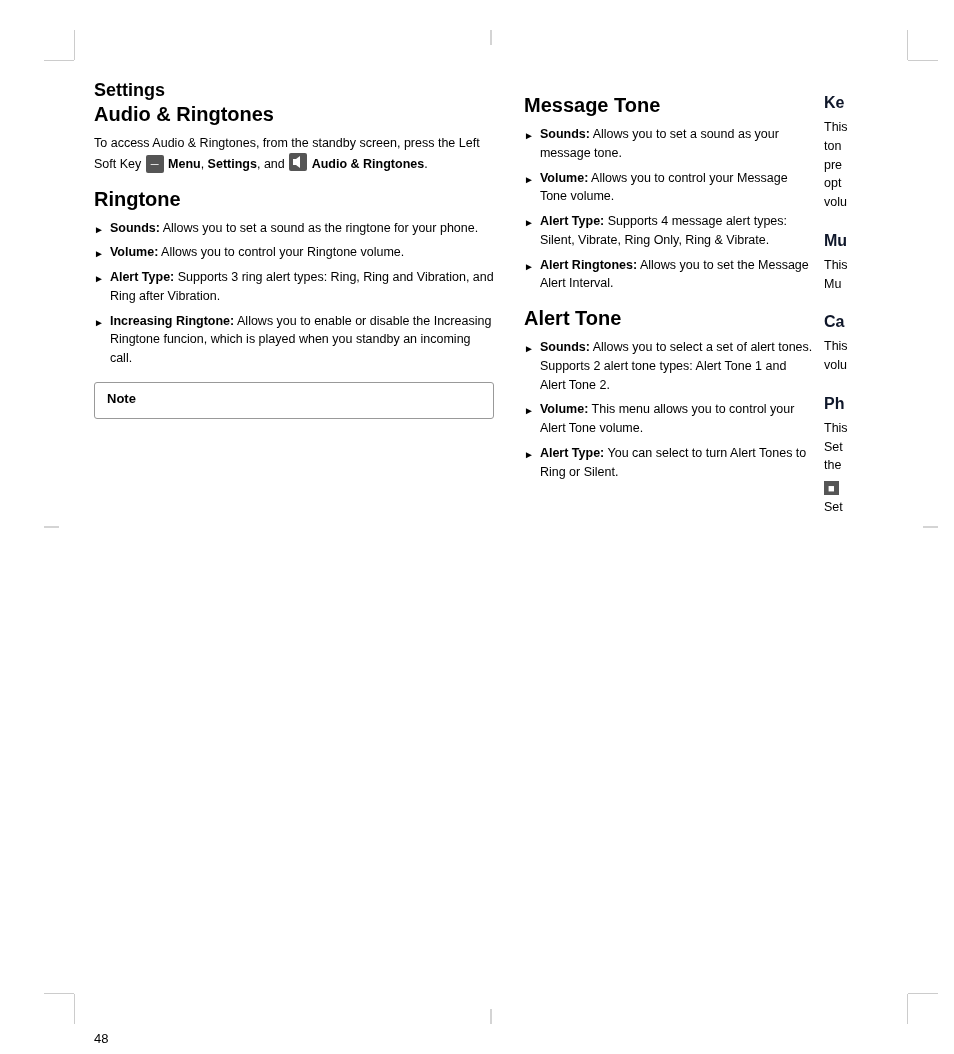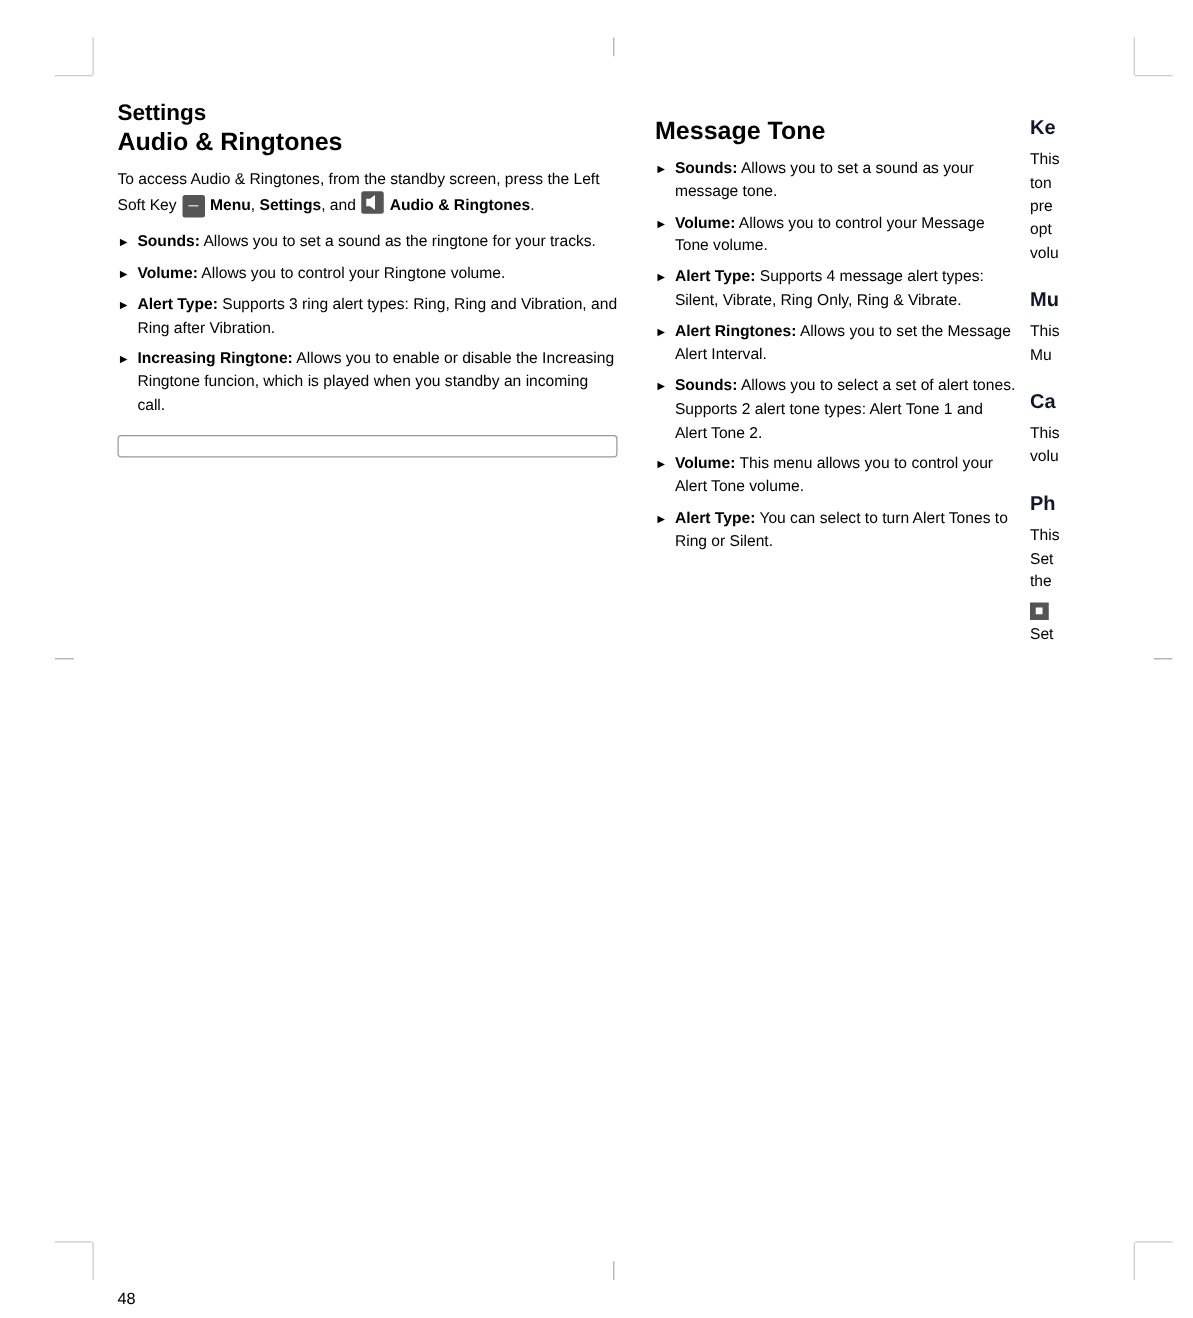--- a/index.html
+++ b/index.html
@@ -286,26 +286,27 @@
           <span>and</span>
           <span class="inline-icon-img">
             <svg width="12" height="12" viewBox="0 0 12 12">
               <rect x="1" y="3" width="3" height="6" fill="white"></rect>
               <polygon points="4,3 8,0 8,12 4,9" fill="white"></polygon>
             </svg>
           </span>
           <strong>Audio &amp; Ringtones</strong><span>.</span>
         </div>
 
+        <div class="sub-heading">Ringtone</div>
         <ul class="bullet-list">
           <li>
             <span class="bullet-arrow">►</span>
             <span class="bullet-text">
               <span class="bold-term">Sounds:</span>
-              <span>Allows you to set a sound as the ringtone for your tracks.</span>
+              <span>Allows you to set a sound as the ringtone for your phone.</span>
             </span>
           </li>
           <li>
             <span class="bullet-arrow">►</span>
             <span class="bullet-text">
               <span class="bold-term">Volume:</span>
               <span>Allows you to control your Ringtone volume.</span>
             </span>
           </li>
           <li>
@@ -318,20 +319,21 @@
           <li>
             <span class="bullet-arrow">►</span>
             <span class="bullet-text">
               <span class="bold-term">Increasing Ringtone:</span>
               <span>Allows you to enable or disable the Increasing Ringtone funcion, which is played when you standby an incoming call.</span>
             </span>
           </li>
         </ul>
 
         <div class="note-box">
+          <div class="note-title">Note</div>
         </div>
       </div>
 
       <div class="right-col">
 
         <div class="sub-heading">Message Tone</div>
         <ul class="bullet-list">
           <li>
             <span class="bullet-arrow">►</span>
             <span class="bullet-text">
@@ -355,20 +357,21 @@
           </li>
           <li>
             <span class="bullet-arrow">►</span>
             <span class="bullet-text">
               <span class="bold-term">Alert Ringtones:</span>
               <span>Allows you to set the Message Alert Interval.</span>
             </span>
           </li>
         </ul>
 
+        <div class="sub-heading">Alert Tone</div>
         <ul class="bullet-list">
           <li>
             <span class="bullet-arrow">►</span>
             <span class="bullet-text">
               <span class="bold-term">Sounds:</span>
               <span>Allows you to select a set of alert tones. Supports 2 alert tone types: Alert Tone 1 and Alert Tone 2.</span>
             </span>
           </li>
           <li>
             <span class="bullet-arrow">►</span>

